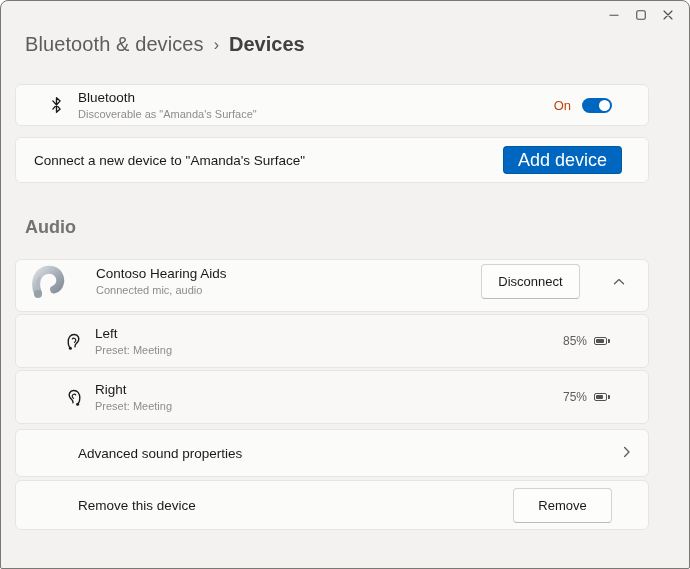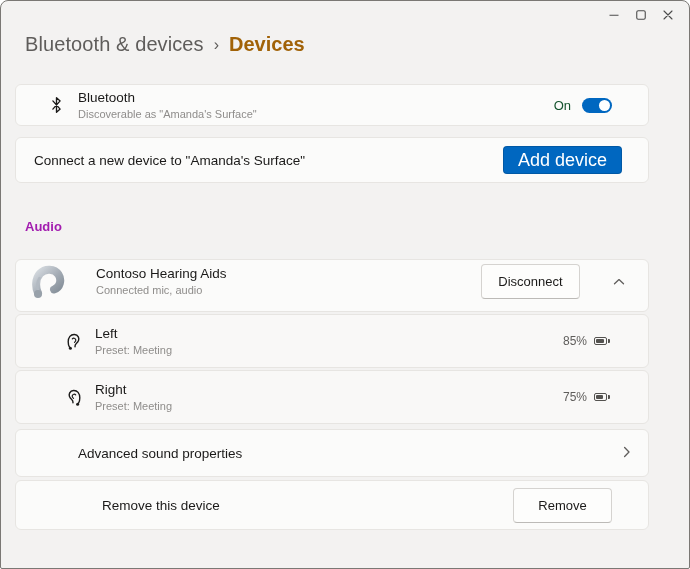--- a/index.html
+++ b/index.html
@@ -16,55 +16,55 @@
   }
 
   
   .titlebar { height: 30px; display: flex; justify-content: flex-end; align-items: flex-start; padding: 5px 8px 0 0; }
   .win-btn { width: 27px; height: 18px; background: transparent; border: none; display:flex; align-items:center; justify-content:center; cursor: default; }
 
   
   .breadcrumb { display:flex; align-items: baseline; padding: 2px 0 0 24px; }
   .crumb-parent { font-size: 20px; color: #5f5d5b; letter-spacing: 0.1px; }
   .crumb-sep { font-size: 16px; color: #5f5d5b; margin: 0 10px; position: relative; top: -1px; }
-  .crumb-current { font-size: 20px; font-weight: 700; color: #a16207; }
+  .crumb-current { font-size: 20px; font-weight: 700; color: #404040; }
 
   
   .card {
     margin-left: 14px; width: 634px;
     background: #fbfbfa;
     border: 1px solid #e7e5e2;
     border-radius: 6px;
     display: flex; align-items: center;
   }
   .card.child { background: #f9f8f7; }
 
   .bluetooth-card { margin-top: 28px; height: 42px; padding: 0 36px 0 34px; }
   .connect-card   { margin-top: 11px; height: 46px; padding: 0 26px 0 18px; }
   .contoso-card   { margin-top: 24px; height: 53px; padding: 0 15px 8px 16px; gap: 18px; }
   .ear-card       { margin-top: 2px;  height: 54px; padding: 0 38px 0 50px; }
   .advanced-card  { margin-top: 5px;  height: 48px; padding: 0 17px 0 62px; }
-  .remove-card    { margin-top: 3px;  height: 50px; padding: 0 36px 0 86px; }
-
-  .section-label { margin: 36px 0 0 24px; font-size: 13px; font-weight: 700; color: #a21caf; line-height: 16px; }
+  .remove-card    { margin-top: 3px;  height: 50px; padding: 0 36px 0 62px; }
+
+  .section-label { margin: 36px 0 0 24px; font-size: 18px; font-weight: 700; color: #737373; line-height: 16px; }
 
   .row-text { display: flex; flex-direction: column; justify-content: center; }
   .row-title { font-size: 13.5px; color: #1b1a19; line-height: 15px; }
   .row-sub   { font-size: 11px; color: #8f8d8b; line-height: 13px; margin-top: 3px; }
   .plain-label { font-size: 13.5px; color: #1b1a19; text-align: center; }
   .spacer { flex: 1; }
 
   .icon-cell { display:flex; align-items:center; justify-content:center; }
   .bt-glyph { margin-right: 15px; width: 13px; }
   .ha-glyph { margin-right: 12px; width: 34px; }
   .ear-glyph { margin-right: 13px; width: 16px; }
   .flip { transform: scaleX(-1); display:inline-flex; }
 
   
-  .toggle-label { font-size: 13px; color: #14532d; margin-right: 11px; }
+  .toggle-label { font-size: 13px; color: #c2410c; margin-right: 11px; }
   .toggle {
     width: 30px; height: 15px; border-radius: 8px;
     background: #0067C0; position: relative; cursor: pointer;
   }
   .toggle .knob {
     position: absolute; top: 2px; right: 2px;
     width: 11px; height: 11px; border-radius: 50%;
     background: #ffffff;
   }
 

